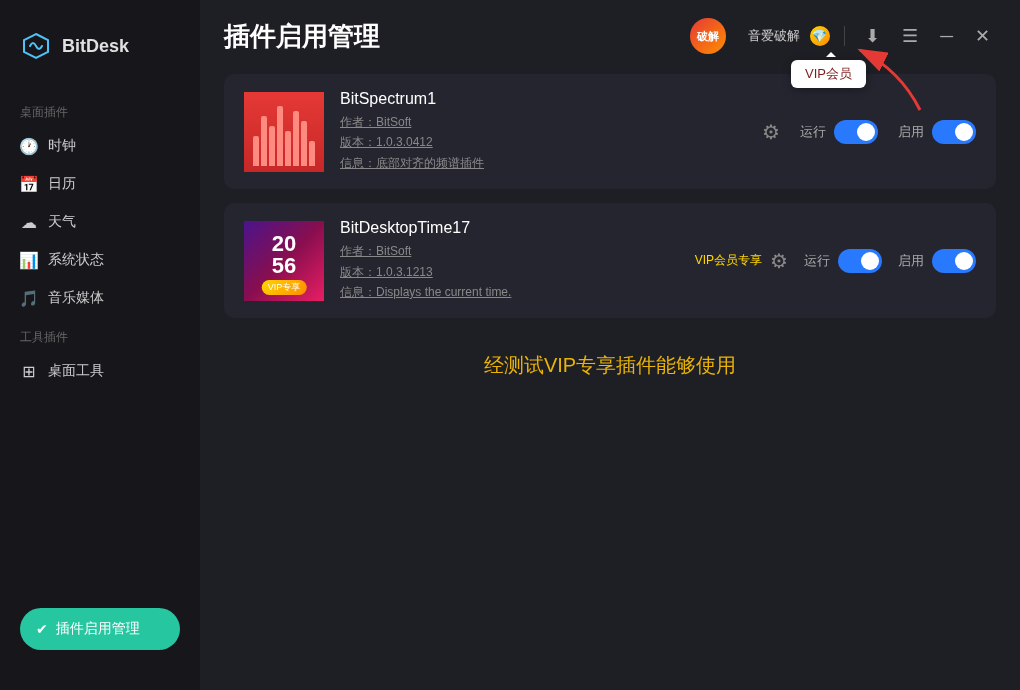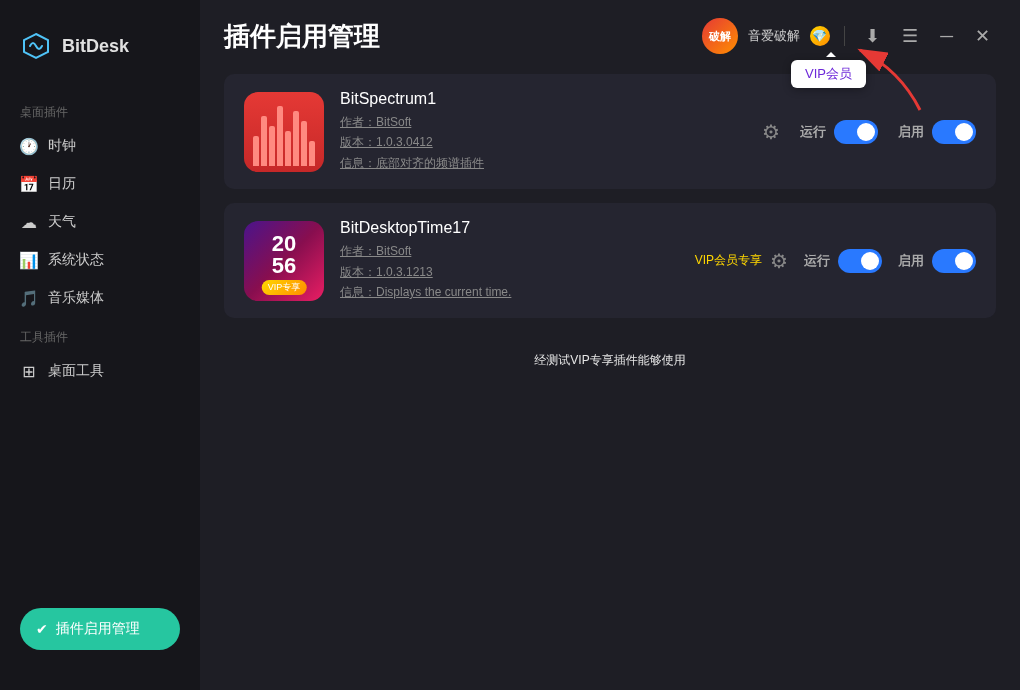--- a/index.html
+++ b/index.html
@@ -136,20 +136,21 @@
       color: #fff;
       font-weight: bold;
       cursor: pointer;
       font-family: Liberation Mono, monospace;
     }
 
     .user-name {
       font-size: 13px;
       color: #ccc;
       cursor: pointer;
+      margin-left: 12px;
     }
 
     .vip-badge {
       background: linear-gradient(135deg, #ffd700, #ff8c00);
       border-radius: 50%;
       width: 20px;
       height: 20px;
       display: flex;
       align-items: center;
       justify-content: center;
@@ -172,21 +173,21 @@
       padding: 4px 6px;
       border-radius: 4px;
     }
 
     
     .vip-tooltip {
       position: absolute;
       top: 42px;
       right: 130px;
       background: #fff;
-      color: #6d28d9;
+      color: #7f1d1d;
       font-size: 13px;
       padding: 5px 14px;
       border-radius: 6px;
       white-space: nowrap;
       z-index: 100;
       box-shadow: 0 2px 8px rgba(0,0,0,0.3);
     }
 
     .vip-tooltip::before {
       content: '';
@@ -211,21 +212,21 @@
       padding: 16px 20px;
       margin-bottom: 14px;
       display: flex;
       align-items: center;
       gap: 16px;
     }
 
     .plugin-thumbnail {
       width: 80px;
       height: 80px;
-      border-radius: 14px;
+      border-radius: 0;
       overflow: hidden;
       flex-shrink: 0;
       position: relative;
     }
 
     .plugin-info {
       flex: 1;
     }
 
     .plugin-name {
@@ -259,21 +260,20 @@
 
     .control-group {
       display: flex;
       align-items: center;
       gap: 8px;
     }
 
     .control-label {
       font-size: 13px;
       color: #aaa;
-      font-weight: bold;
     }
 
     .gear-icon {
       color: #888;
       font-size: 20px;
       cursor: pointer;
     }
 
     
     .toggle {
@@ -349,22 +349,22 @@
       border-radius: 8px;
       padding: 1px 6px;
       font-size: 9px;
       color: #fff;
       white-space: nowrap;
     }
 
     
     .notice-text {
       text-align: center;
-      color: #e5e5e5;
-      font-size: 12px;
+      color: #eab308;
+      font-size: 20px;
       padding: 20px;
       margin-top: 10px;
     }
 
     
     .red-arrow-svg {
       position: absolute;
       top: 30px;
       right: 60px;
       width: 200px;

